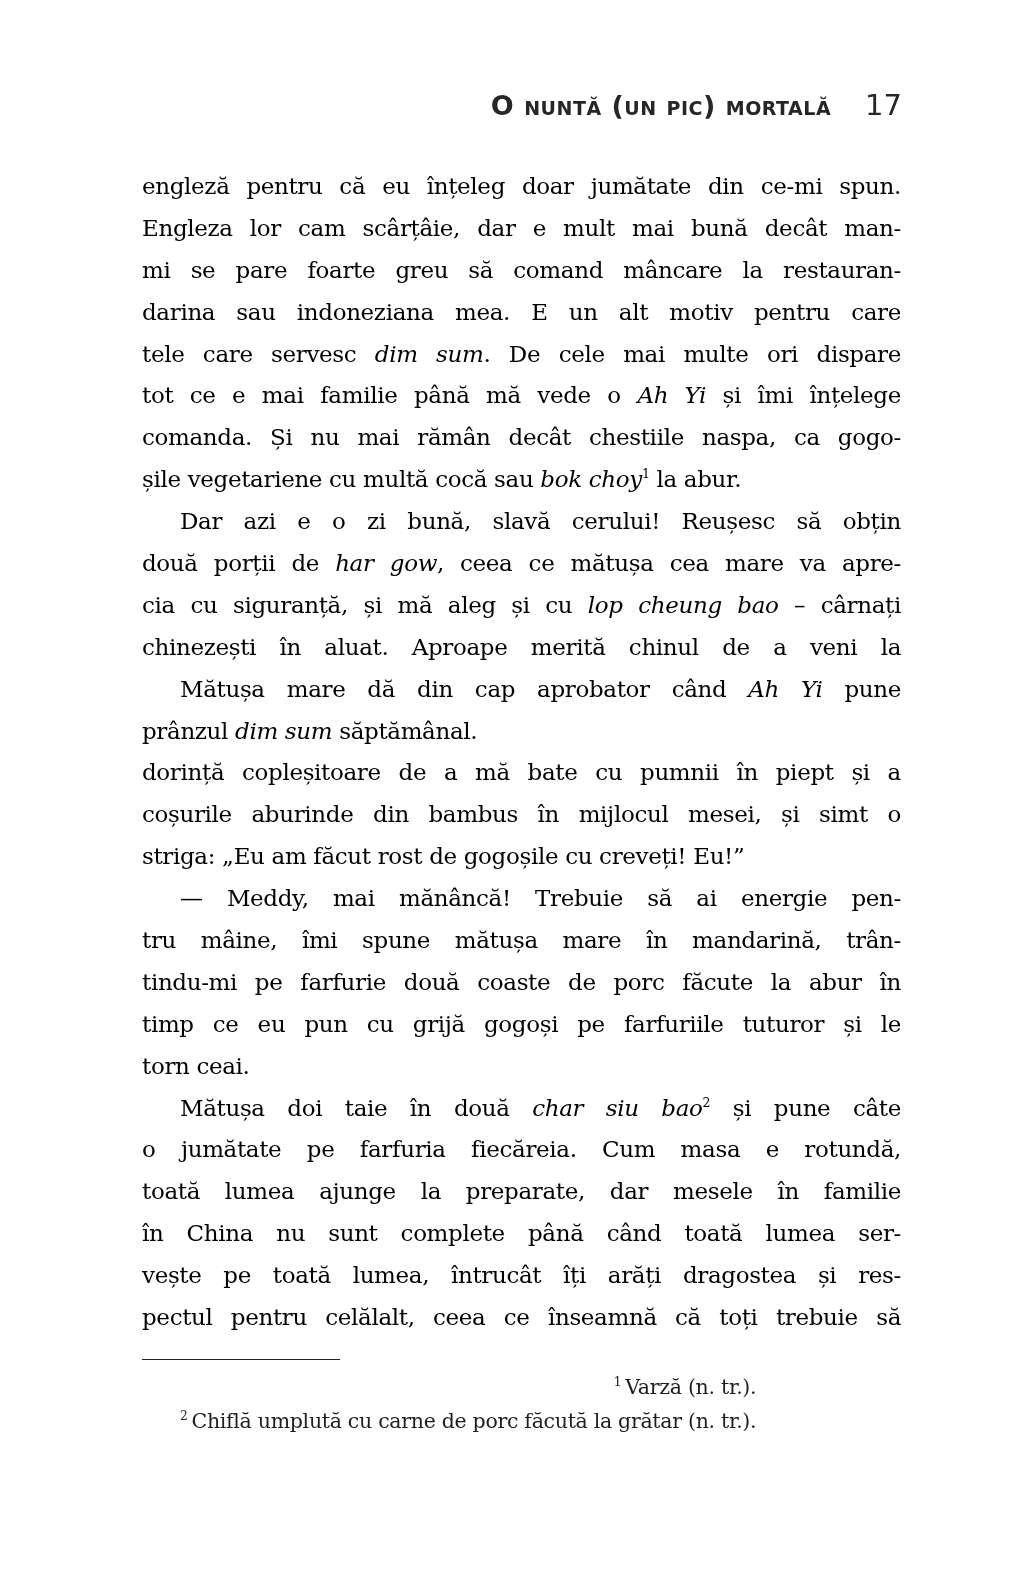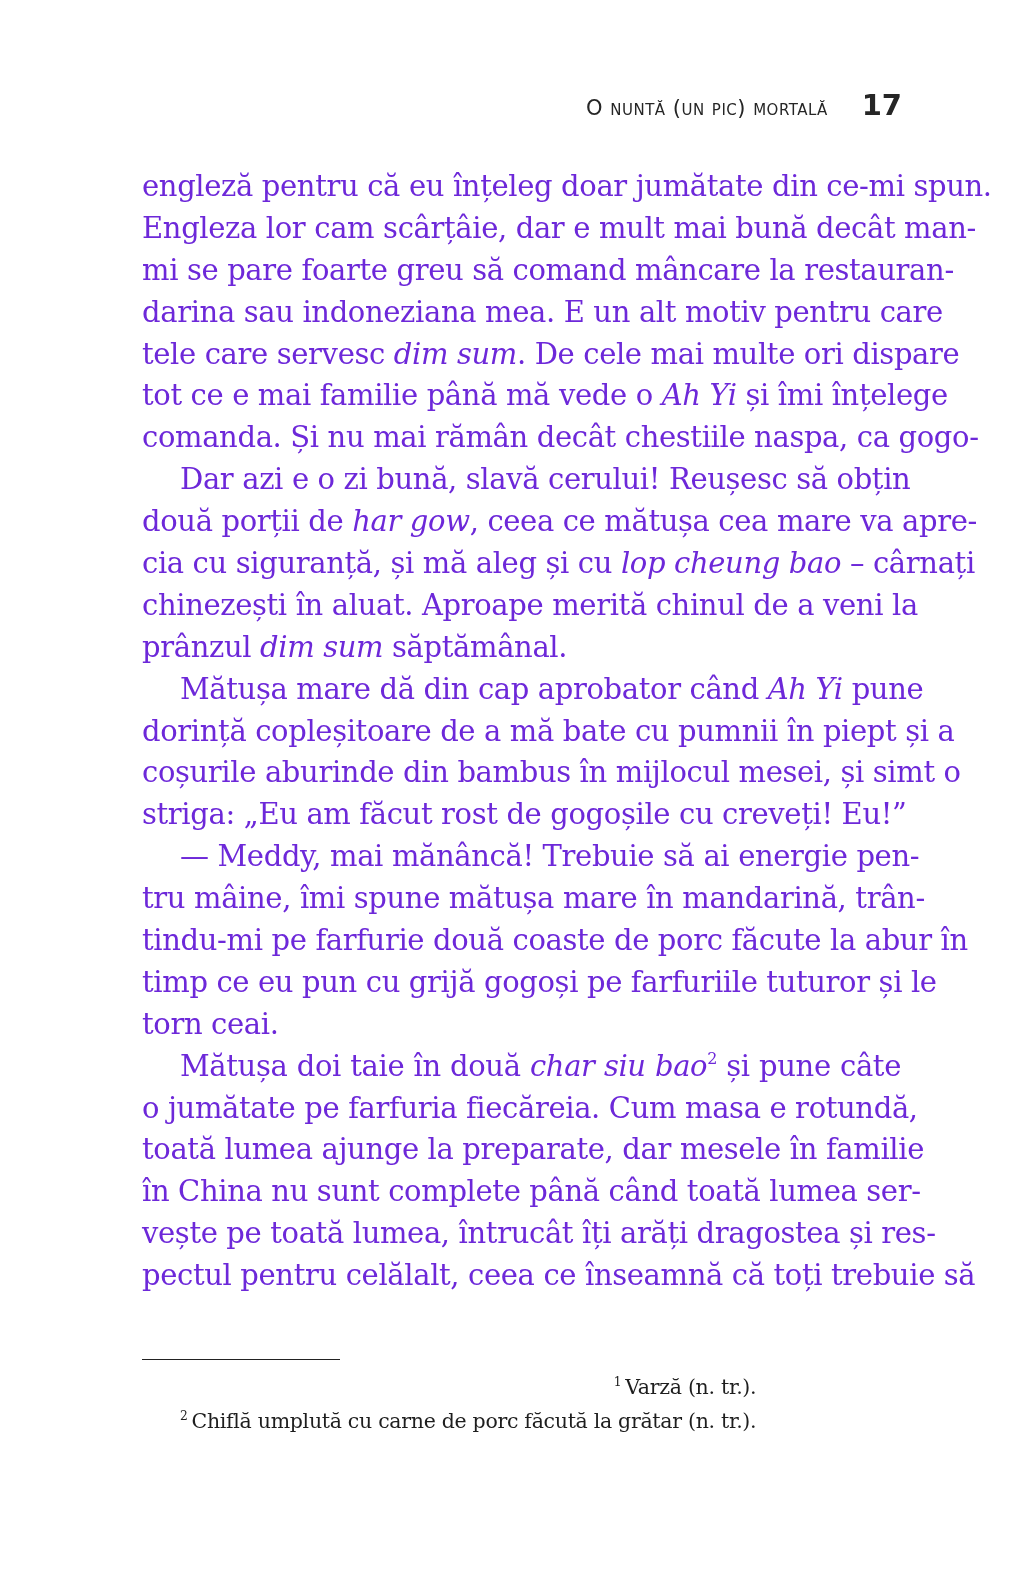--- a/index.html
+++ b/index.html
@@ -2,25 +2,25 @@
 <html><head>
 <meta charset="utf-8">
 <style>
   html, body { margin: 0; padding: 0; background: #ffffff; }
   body { width: 1024px; height: 1575px; position: relative; overflow: hidden; color: #1e1e1e; }
   .running-header {
     position: absolute; top: 88px; right: 122px;
     display: flex; align-items: baseline; gap: 34px;
     font-family: "DejaVu Sans", sans-serif; color: #262626;
   }
-  .header-title { font-size: 21px; letter-spacing: 0.5px; font-variant: small-caps; font-weight: 400; }
-  .header-page { font-size: 29px; font-weight: 700; }
+  .header-title { font-size: 27px; letter-spacing: 0.5px; font-variant: small-caps; font-weight: 700; }
+  .header-page { font-size: 29px; font-weight: 400; }
   .text-block {
     position: absolute; left: 142px; width: 759px; top: 166px;
-    font-family: "DejaVu Serif", serif; font-size: 29px; color: #6d28d9;
+    font-family: "DejaVu Serif", serif; font-size: 23px; color: #000000;
   }
   .line {
     height: 41.9px; line-height: 41.9px; white-space: nowrap;
     text-align: justify; text-align-last: justify; letter-spacing: -0.35px;
   }
   .line.last { text-align-last: left; }
   .line.indent { text-indent: 38px; }
   .line i { font-style: italic; }
   .line sup { font-size: 0.55em; line-height: 0; vertical-align: 0.75em; }
   .footnote-rule { position: absolute; left: 142px; top: 1359px; width: 198px; height: 0; border-top: 1.5px solid #222; }
@@ -40,26 +40,27 @@
 </header>
 
 <main class="text-block" id="body-text">
     <div class="line"><span>engleză pentru că eu înțeleg doar jumătate din ce-mi spun.</span></div>
     <div class="line"><span>Engleza lor cam scârțâie, dar e mult mai bună decât man-</span></div>
     <div class="line"><span>mi se pare foarte greu să comand mâncare la restauran-</span></div>
     <div class="line"><span>darina sau indoneziana mea. E un alt motiv pentru care</span></div>
     <div class="line"><span>tele care servesc </span><i>dim sum</i><span>. De cele mai multe ori dispare</span></div>
     <div class="line"><span>tot ce e mai familie până mă vede o </span><i>Ah Yi</i><span> și îmi înțelege</span></div>
     <div class="line"><span>comanda. Și nu mai rămân decât chestiile naspa, ca gogo-</span></div>
+    <div class="line last"><span>șile vegetariene cu multă cocă sau </span><i>bok choy</i><sup>1</sup><span> la abur.</span></div>
     <div class="line indent"><span>Dar azi e o zi bună, slavă cerului! Reușesc să obțin</span></div>
     <div class="line"><span>două porții de </span><i>har gow</i><span>, ceea ce mătușa cea mare va apre-</span></div>
     <div class="line"><span>cia cu siguranță, și mă aleg și cu </span><i>lop cheung bao</i><span> – cârnați</span></div>
     <div class="line"><span>chinezești în aluat. Aproape merită chinul de a veni la</span></div>
+    <div class="line indent"><span>Mătușa mare dă din cap aprobator când </span><i>Ah Yi</i><span> pune</span></div>
     <div class="line last"><span>prânzul </span><i>dim sum</i><span> săptămânal.</span></div>
-    <div class="line indent"><span>Mătușa mare dă din cap aprobator când </span><i>Ah Yi</i><span> pune</span></div>
     <div class="line"><span>dorință copleșitoare de a mă bate cu pumnii în piept și a</span></div>
     <div class="line"><span>coșurile aburinde din bambus în mijlocul mesei, și simt o</span></div>
     <div class="line last"><span>striga: „Eu am făcut rost de gogoșile cu creveți! Eu!”</span></div>
     <div class="line indent"><span>— Meddy, mai mănâncă! Trebuie să ai energie pen-</span></div>
     <div class="line"><span>tru mâine, îmi spune mătușa mare în mandarină, trân-</span></div>
     <div class="line"><span>tindu-mi pe farfurie două coaste de porc făcute la abur în</span></div>
     <div class="line"><span>timp ce eu pun cu grijă gogoși pe farfuriile tuturor și le</span></div>
     <div class="line last"><span>torn ceai.</span></div>
     <div class="line indent"><span>Mătușa doi taie în două </span><i>char siu bao</i><sup>2</sup><span> și pune câte</span></div>
     <div class="line"><span>o jumătate pe farfuria fiecăreia. Cum masa e rotundă,</span></div>

